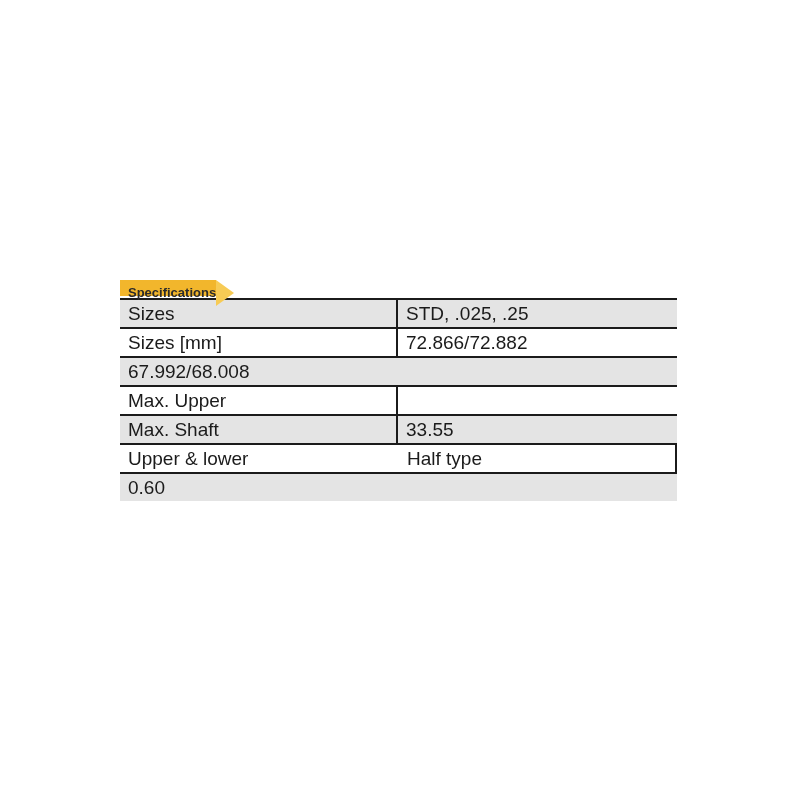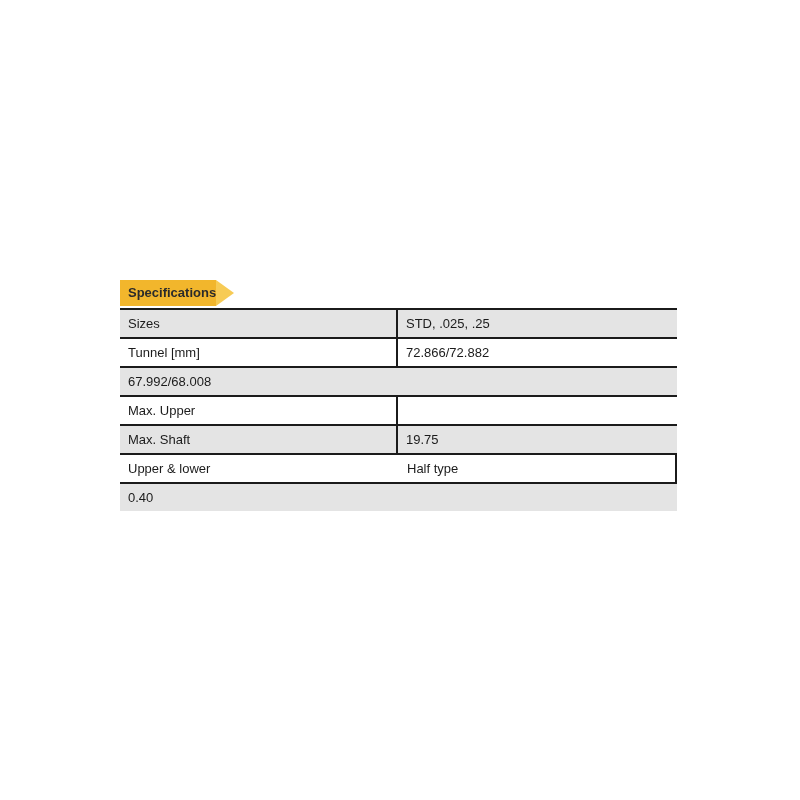--- a/index.html
+++ b/index.html
@@ -21,21 +21,21 @@
   }
   .specs-section {
     position: absolute;
     left: 120px;
     top: 280px;
     width: 557px;
   }
   .spec-tab {
     position: relative;
     width: 96px;
-    height: 26px;
+    height: 16px;
     background: var(--banner);
     margin-bottom: 2px;
   }
   .spec-tab-label {
     display: block;
     line-height: 26px;
     padding-left: 8px;
     font-size: 13px;
     font-weight: bold;
     color: var(--tab-text);
@@ -62,21 +62,21 @@
     background: #ffffff;
   }
   .spec-row:nth-child(odd) {
     background: var(--stripe);
   }
   .cell {
     box-sizing: border-box;
     display: flex;
     align-items: center;
     padding-left: 8px;
-    font-size: 13px;
+    font-size: 19px;
     color: var(--cell-text);
     white-space: nowrap;
     overflow: hidden;
   }
   .cell.label {
     width: 278px;
     border-right: 2px solid var(--border);
   }
   .cell.value {
     flex: 1;
@@ -93,41 +93,41 @@
       <span class="spec-tab-arrow"></span>
     </div>
 
     <div class="spec-table" id="spec-table">
   <div class="spec-row">
     <div class="cell label">Sizes</div>
     <div class="cell value">STD, .025, .25</div>
   </div>
 
   <div class="spec-row">
-    <div class="cell label">Tunnel [mm]</div>
+    <div class="cell label">Sizes [mm]</div>
     <div class="cell value">72.866/72.882</div>
   </div>
 
   <div class="spec-row">
     <div class="cell value">67.992/68.008</div>
   </div>
 
   <div class="spec-row">
     <div class="cell label">Max. Upper</div>
   </div>
 
   <div class="spec-row">
     <div class="cell label">Max. Shaft</div>
-    <div class="cell value">19.75</div>
+    <div class="cell value">33.55</div>
   </div>
 
   <div class="spec-row">
     <div class="cell value">Upper &amp; lower</div>
     <div class="cell label">Half type</div>
   </div>
 
   <div class="spec-row">
-    <div class="cell value">0.40</div>
+    <div class="cell value">0.60</div>
   </div>
 </div>
 
   </section>
 </div>
 
 </body></html>

